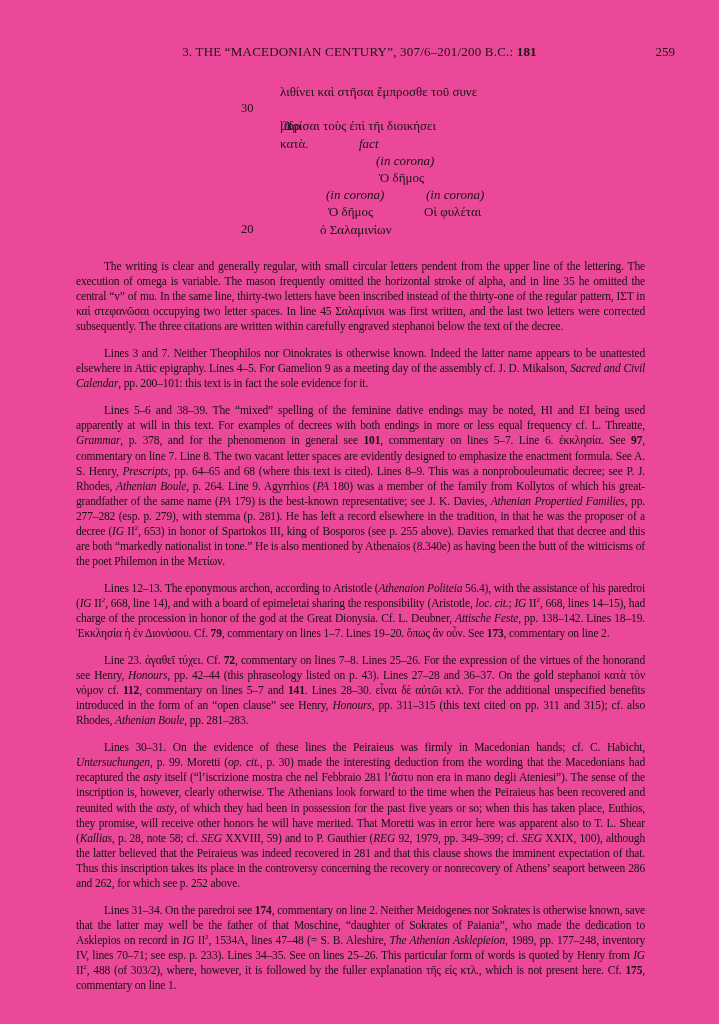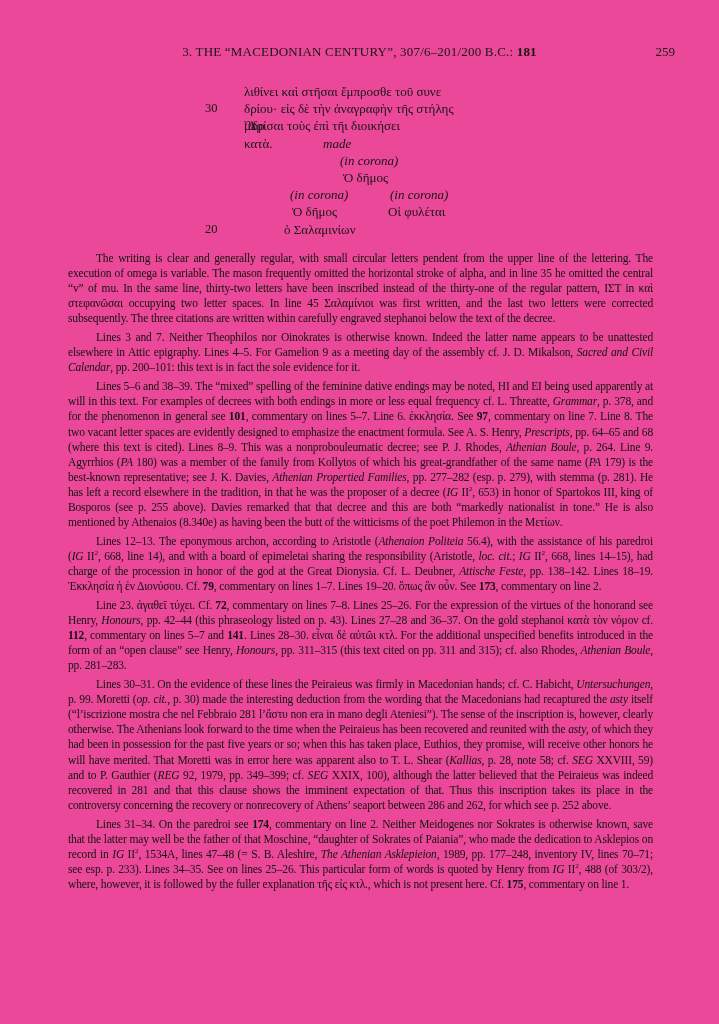--- a/index.html
+++ b/index.html
@@ -19,63 +19,62 @@
   }
   .running-title b { font-weight:bold; }
   .page-number {
     position:absolute; right:44px; top:0; font-size:13px; color:#161616;
   }
   
   .inscription {
     position:absolute; top:83px; left:0; right:0;
     font-size:13px; line-height:17px; color:#151515;
   }
-  .insc-row { position:relative; height:17.2px; white-space:nowrap; }
+  .insc-row { position:relative; height:17.2px; white-space:nowrap;margin-left:36px; }
   .insc-row span { position:absolute; top:0; }
   .num { font-size:12.5px; }
   .x205 { left:205px; } .x244 { left:244px; } .x270 { left:284px; }
   .x290 { left:290px; } .x292 { left:292px; } .x323 { left:323px; }
   .x340 { left:340px; } .x343 { left:343px; } .x388 { left:388px;text-align:right; }
   .x390 { left:390px; }
   .it { font-style:italic; }
   .inscription sup, .body sup { font-size:0.62em; line-height:0; vertical-align:super; }
   
   .body {
     position:absolute; top:247px; left:64px; width:593px;
     font-size:11.5px; line-height:15.05px; letter-spacing:-0.15px;
     text-align:justify; color:#121212;
   }
-  .body p { margin:4px; text-indent:28px; }
+  .body p { margin:12px; text-indent:28px; }
   .body i { font-style:italic; }
   .body b { font-weight:bold; }
 </style>
 </head>
 <body>
 
 <div class="page">
 
   <div class="header">
     <div class="running-title"><span>3. THE “MACEDONIAN CENTURY”, 307/6–201/200 B.C.: </span><b>181</b></div>
     <div class="page-number">259</div>
   </div>
 
   <div class="inscription">
     <div class="insc-row">
       <span class="x244">λιθίνει καὶ στῆσαι ἔμπροσθε τοῦ συνε</span>
     </div>
     <div class="insc-row">
       <span class="x205 num">30</span>
-      <span class="x244">δρίου· εἰς δὲ τὴν ἀναγραφὴν τῆς στήλης</span>
     </div>
     <div class="insc-row">
       <span class="x244"><span>μερίσαι τοὺς ἐπὶ τῆι διοικήσει </span><sup>v</sup><span> Δ </span><sup>v</sup><span> δρ</span></span>
     </div>
     <div class="insc-row">
       <span class="x244">κατὰ.</span>
-      <span class="x323 it">made</span>
+      <span class="x323 it">fact</span>
     </div>
     <div class="insc-row">
       <span class="x340 it">(in corona)</span>
     </div>
     <div class="insc-row">
       <span class="x343">Ὁ δῆμος</span>
     </div>
     <div class="insc-row">
       <span class="x290 it">(in corona)</span>
       <span class="x390 it">(in corona)</span>

